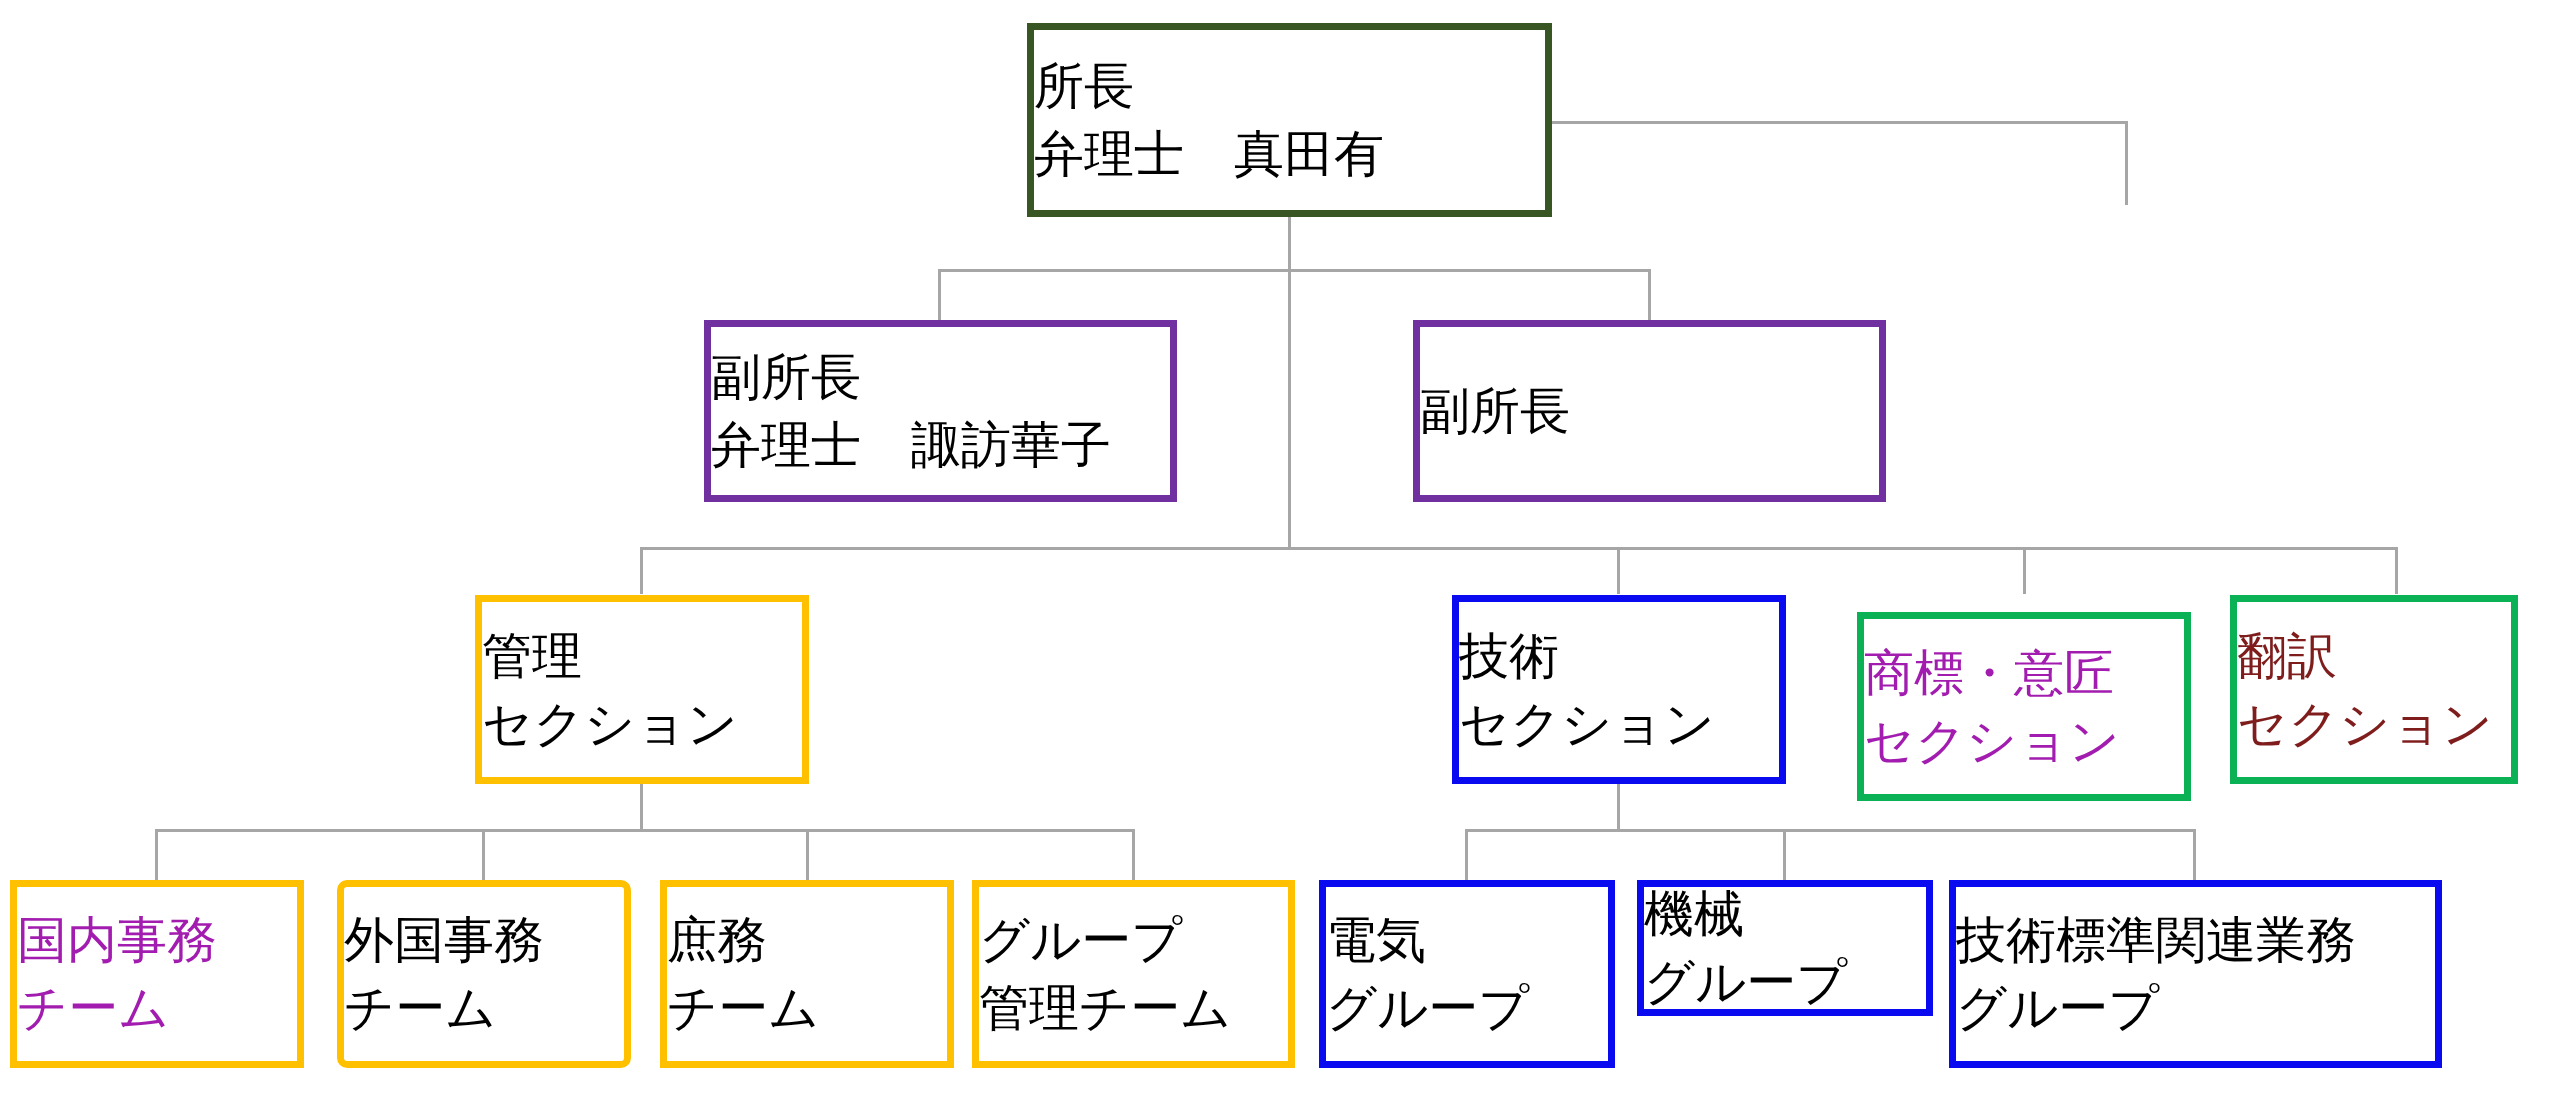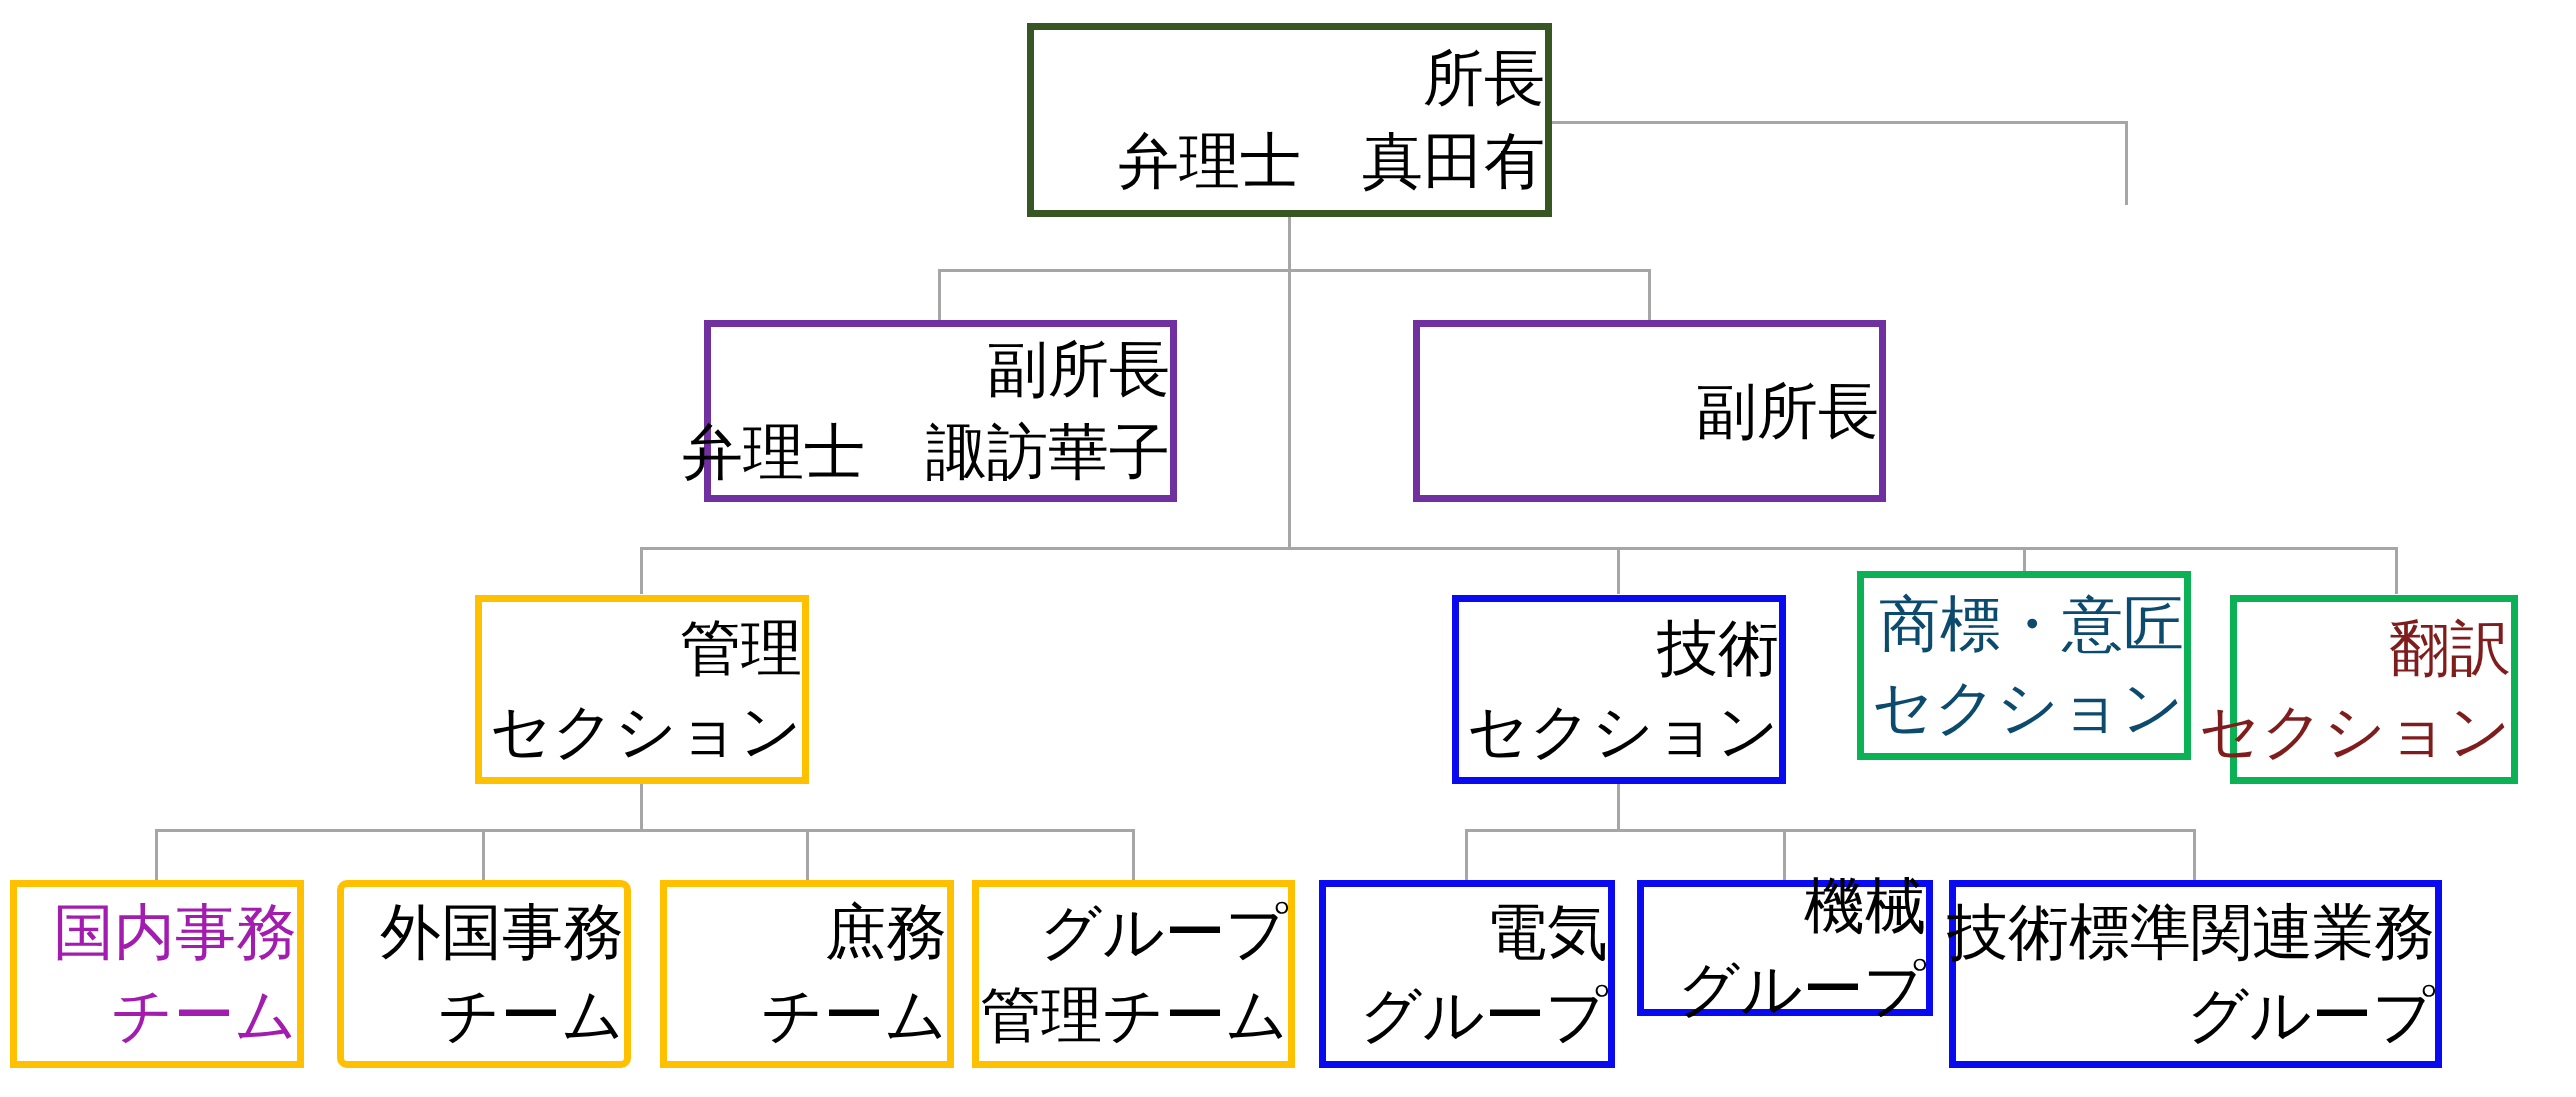--- a/index.html
+++ b/index.html
@@ -15,29 +15,28 @@
     overflow: hidden;
     font-family: "Liberation Sans", "DejaVu Sans", sans-serif;
   }
   .node {
     position: absolute;
     box-sizing: border-box;
     background: #ffffff;
     border: 7.6px solid #000000;
     display: flex;
     flex-direction: column;
-    align-items: flex-end;
+    align-items: flex-start;
     justify-content: center;
     text-align: center;
-    font-size: 61px;
+    font-size: 50px;
     line-height: 1.36;
     color: #000000;
     z-index: 2;
     white-space: nowrap;
-    padding-left: 36px;
   }
   .node .nline { display: block; }
   .node .nline:empty { display: none; }
   .conn {
     position: absolute;
     background: #a6a6a6;
     z-index: 1;
   }
 </style>
 </head>
@@ -86,21 +85,21 @@
   <div class="node" style="left: 475px; top: 595px; width: 334px; height: 189px; border-color: rgb(255, 192, 0); color: rgb(0, 0, 0);">
     <span class="nline">管理</span>
     <span class="nline">セクション</span>
   </div>
 
   <div class="node" style="left: 1452px; top: 595px; width: 334px; height: 189px; border-color: rgb(10, 10, 240); color: rgb(0, 0, 0);">
     <span class="nline">技術</span>
     <span class="nline">セクション</span>
   </div>
 
-  <div class="node" style="left: 1857px; top: 571px; width: 334px; height: 189px; border-color: rgb(11, 177, 85); color: #0c4a6e;">
+  <div class="node" style="left: 1857px; top: 612px; width: 334px; height: 189px; border-color: rgb(11, 177, 85); color: #a21caf;">
     <span class="nline">商標・意匠</span>
     <span class="nline">セクション</span>
   </div>
 
   <div class="node" style="left: 2230px; top: 595px; width: 288px; height: 189px; border-color: rgb(11, 177, 85); color: #7f1d1d;">
     <span class="nline">翻訳</span>
     <span class="nline">セクション</span>
   </div>
 
   <div class="node" style="left: 10px; top: 880px; width: 294px; height: 188px; border-color: rgb(255, 192, 0); color: #a21caf;">

